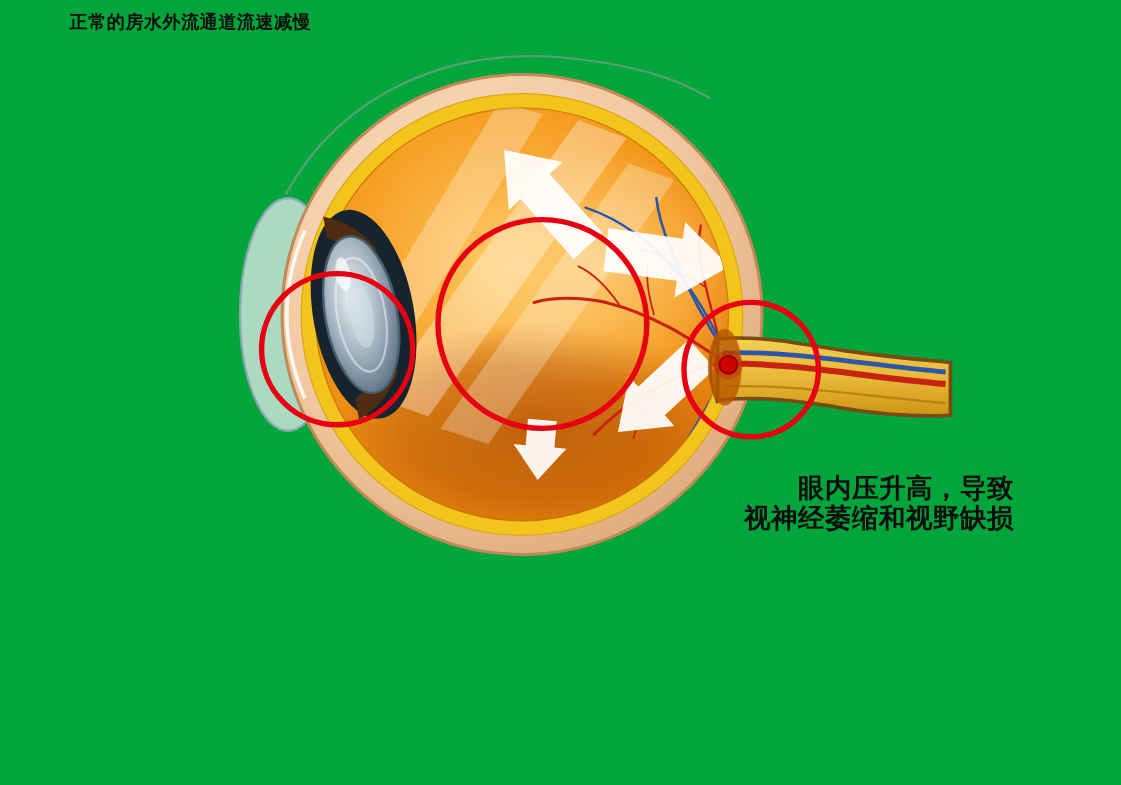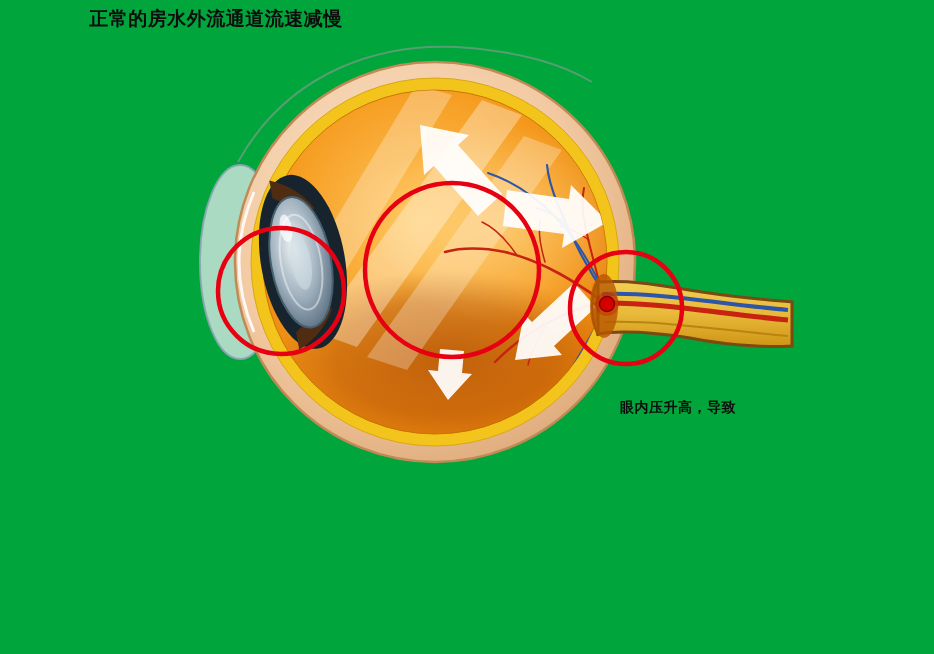--- a/index.html
+++ b/index.html
@@ -12,27 +12,26 @@
   .stage{position:relative;width:934px;height:654px;}
   .stage > svg{position:absolute;left:0;top:0;}
   .caption{
     position:absolute;
     font-weight:700;
     color:#0d0d0d;
     letter-spacing:0.5px;
   }
   .caption.top-left{
     left:58px;top:5px;width:316px;
-    text-align:center;
-    font-size:19px;line-height:26px;
+    font-size:15px;line-height:26px;
   }
   .caption.bottom-right{
     left:620px;top:395px;
     text-align:right;
-    font-size:14px;line-height:25px;
+    font-size:22px;line-height:25px;
   }
 </style>
 </head>
 <body>
 
 <div class="stage">
 
   <svg width="934" height="654" viewBox="0 0 934 654">
     <defs>
       <radialGradient id="scleraGrad" cx="40%" cy="35%" r="75%">
@@ -147,15 +146,16 @@
       <circle cx="626" cy="308" r="56"></circle>
     </g>
   </svg>
 
   <div class="caption top-left">
     <div>正常的房水外流通道流速减慢</div>
   </div>
 
   <div class="caption bottom-right">
     <div>眼内压升高，导致</div>
+    <div>视神经萎缩和视野缺损</div>
   </div>
 
 </div>
 
 </body></html>

